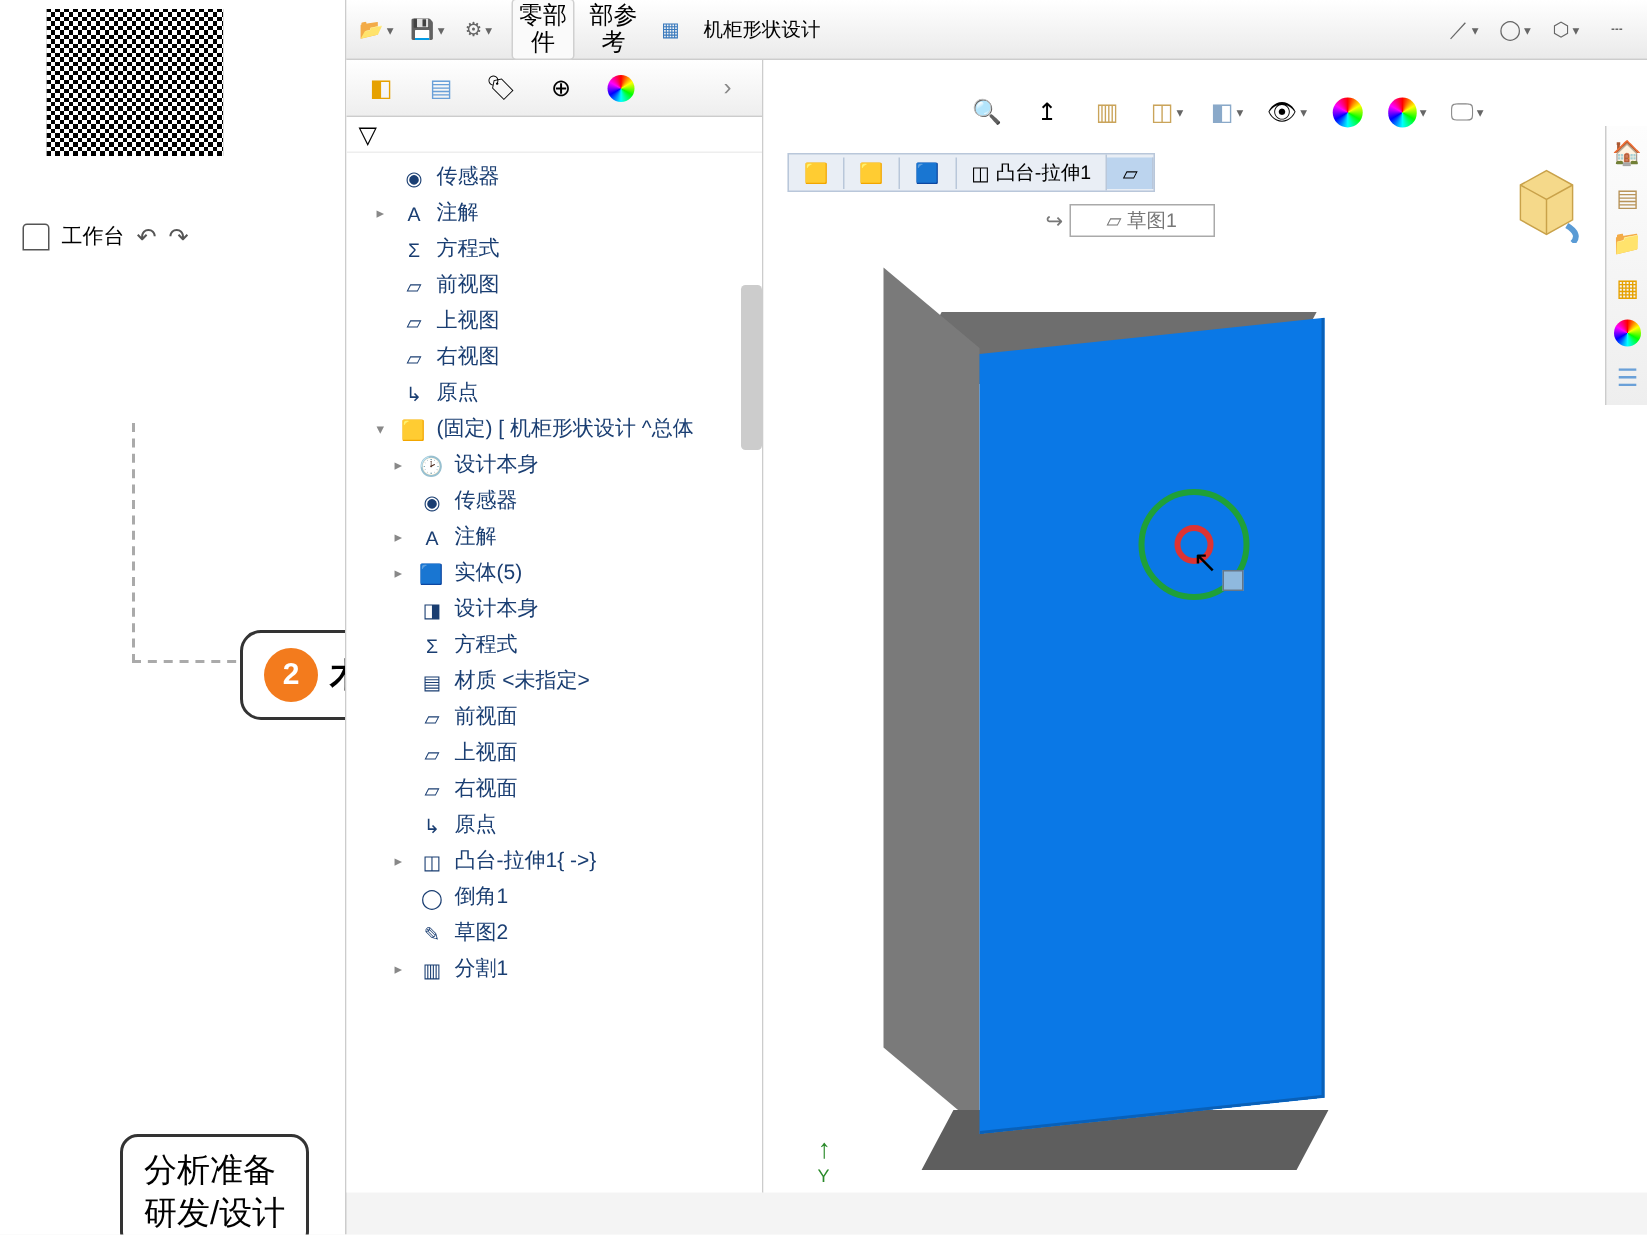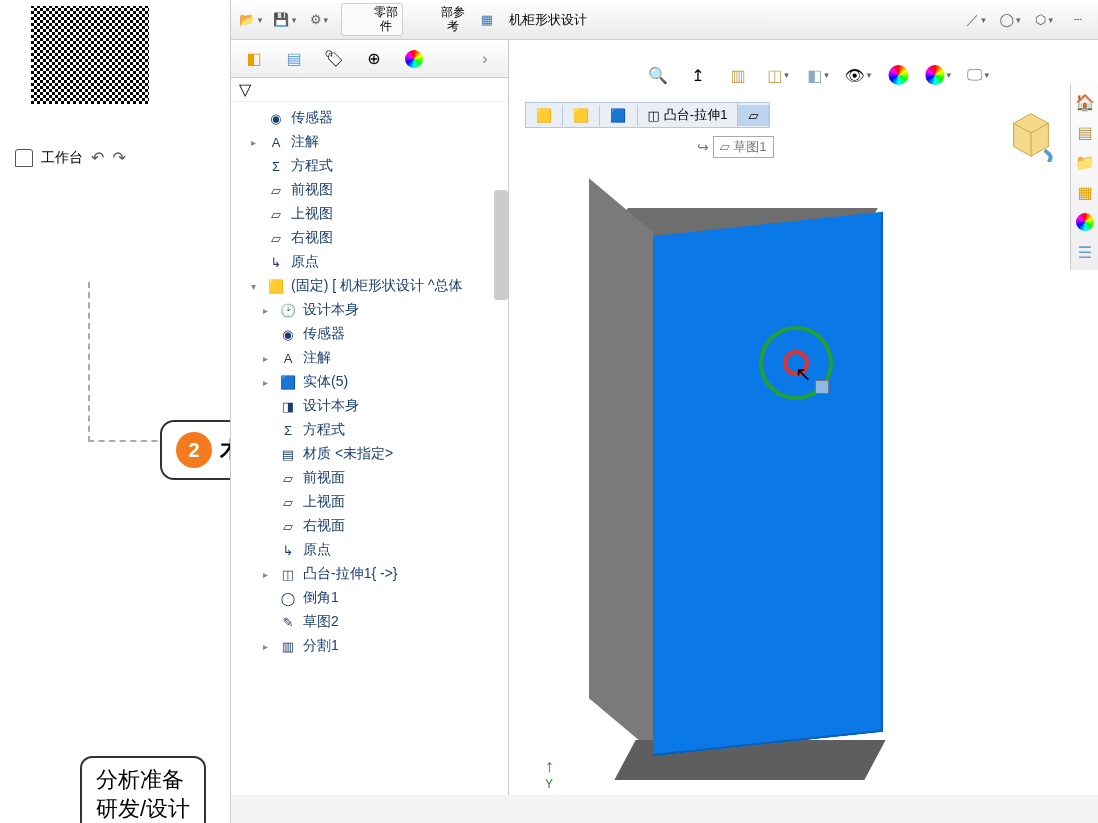--- a/index.html
+++ b/index.html
@@ -26,21 +26,21 @@
 
 .bottom-text { position: absolute; left: 80px; top: 756px; border: 2px solid #333; border-radius: 12px; padding: 8px 14px; font-size: 22px; line-height: 1.3; background: #fff; }
 
 
 .sw-window { position: absolute; left: 230px; top: 0; width: 868px; height: 823px; background: #f4f4f4; border-left: 1px solid #ccc; }
 
 .toolbar-top { height: 40px; background: linear-gradient(#fff,#eaeaea); border-bottom: 1px solid #ccc; display: flex; align-items: center; padding: 0 8px; gap: 10px; font-size: 13px; }
 .tb-icon { width: 24px; height: 24px; display: inline-flex; align-items: center; justify-content: center; color: #666; }
 .tb-drop::after { content: "▾"; font-size: 9px; color: #666; margin-left: 2px; }
 .tb-grp { display: flex; align-items: center; gap: 3px; border: 1px solid #d0d0d0; border-radius: 3px; padding: 2px 4px; background: #fafafa; }
-.tb-label-stack { text-align: center; font-size: 12px; line-height: 1.1; margin-left: 28px; }
+.tb-label-stack { text-align: center; font-size: 16px; line-height: 1.1; }
 
 .ribbon-tabs { height: 28px; background: #fff; border-bottom: 1px solid #bbb; display: flex; align-items: stretch; font-size: 14px; }
 .ribbon-tabs .tab { padding: 4px 12px; border-right: 1px solid #ddd; cursor: pointer; display: flex; align-items: center; }
 .ribbon-tabs .tab.active { background: #e8f0f8; border-bottom: 2px solid #6aa0d8; }
 
 .win-ctrl { position: absolute; right: 6px; top: 50px; display: flex; gap: 12px; color: #888; font-size: 18px; }
 
 .main-split { display: flex; height: calc(100% - 68px); }
 
 .feature-panel { width: 278px; background: #fff; border-right: 1px solid #ccc; display: flex; flex-direction: column; position: relative; }
@@ -55,21 +55,21 @@
 .tree-scroll { position: absolute; right: 0; top: 150px; width: 14px; height: 110px; background: #ccc; border-radius: 3px; }
 
 .viewport { flex: 1; background: #fff; position: relative; overflow: hidden; }
 .vp-toolbar { position: absolute; top: 18px; left: 50%; transform: translateX(-46%); display: flex; gap: 14px; align-items: center; background: rgba(255,255,255,0.7); padding: 4px 8px; border-radius: 4px; }
 .vp-toolbar .ico { width: 26px; height: 26px; display: flex; align-items: center; justify-content: center; }
 
 .vp-breadcrumb { position: absolute; top: 62px; left: 16px; display: flex; align-items: center; background: #e9eef5; border: 1px solid #b9c7da; }
 .vp-breadcrumb .seg { padding: 3px 10px; border-right: 1px solid #b9c7da; font-size: 13px; display: flex; align-items: center; gap: 4px; }
 .vp-breadcrumb .seg.active { background: #bcd4ee; }
 .arrow-ret { position: absolute; top: 96px; left: 188px; font-size: 14px; color: #777; display: flex; align-items: center; gap: 4px; }
-.arrow-ret .box { border: 1px solid #aaa; padding: 1px 6px; font-size: 13px; }
+.arrow-ret .box { border: 1px solid #aaa; padding: 1px 24px; font-size: 13px; }
 
 .right-tools { position: absolute; right: 0; top: 44px; width: 28px; background: linear-gradient(#fdfdfd,#eee); border-left: 1px solid #ccc; display: flex; flex-direction: column; gap: 6px; padding: 6px 2px; }
 .right-tools .ico { width: 24px; height: 24px; display: flex; align-items: center; justify-content: center; }
 
 .cube3d { position: absolute; right: 38px; top: 64px; width: 58px; height: 58px; }
 
 
 .model { position: absolute; left: 96px; top: 168px; width: 290px; height: 560px; }
 .face-top { position: absolute; left: 10px; top: 0; width: 250px; height: 48px; background: #6e6e6e;
   transform: skewX(-28deg); }

